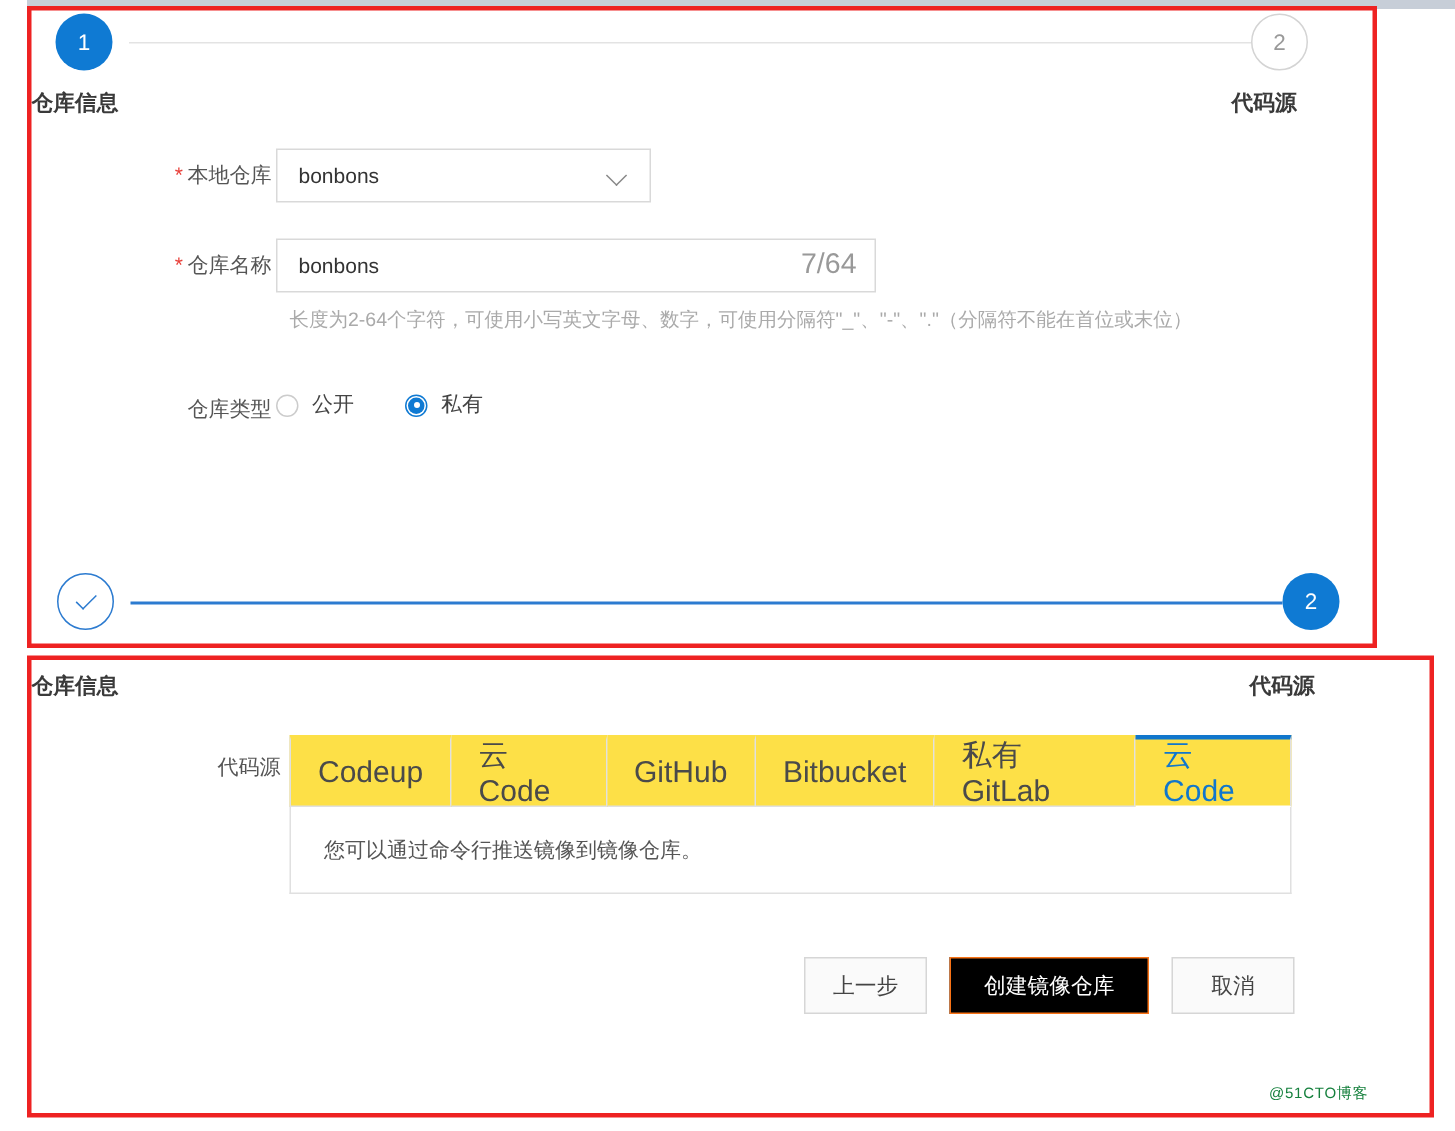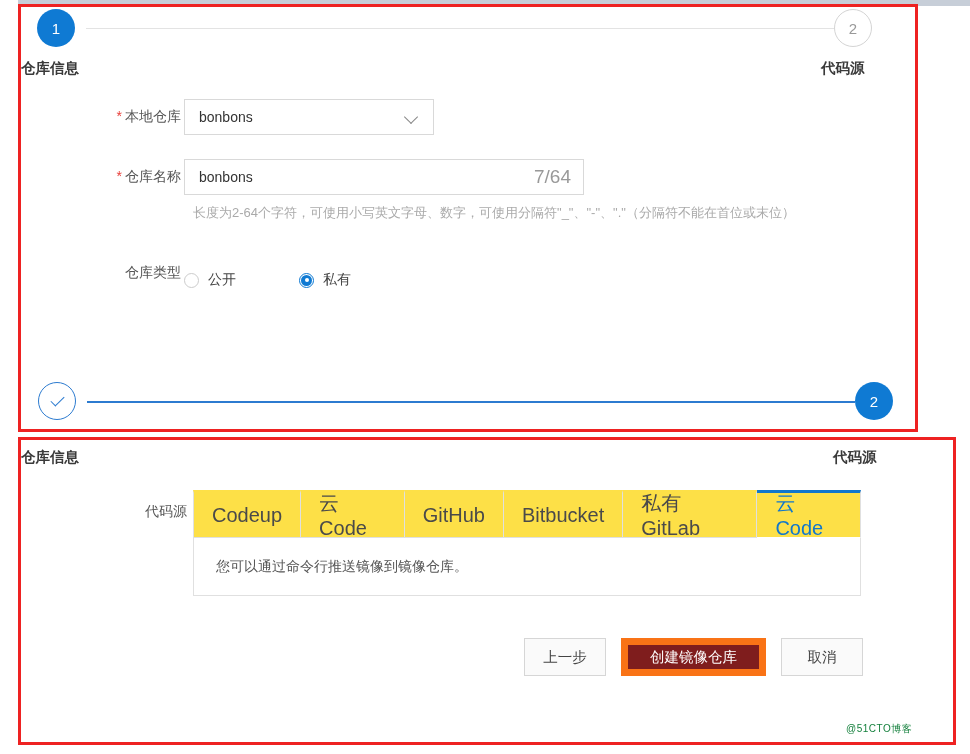--- a/index.html
+++ b/index.html
@@ -118,21 +118,21 @@
   }
   .text-box .val { flex: 1; }
   .text-box .count { color: #999999; font-size: 19px; }
 
   .help {
     position: absolute; left: 172px; top: 44px;
     width: 660px;
     font-size: 13px; line-height: 20px; color: #aaaaaa;
   }
 
-  .radio-row { position: absolute; left: 163px; top: 16px; display: flex; align-items: flex-end; gap: 29px; }
+  .radio-row { position: absolute; left: 163px; top: 6px; display: flex; align-items: flex-end; }
   .radio {
     display: inline-flex; align-items: center; margin-right: 34px; cursor: pointer;
   }
   .rdot {
     width: 15px; height: 15px; border-radius: 50%;
     border: 1px solid #cccccc; background: #ffffff;
     margin-right: 9px; position: relative; display: inline-block;
   }
   .rdot.on { border: 1px solid #0f7ad3; }
   .rdot.on::after {
@@ -217,21 +217,21 @@
   .btn {
     height: 38px; min-width: 82px;
     display: inline-flex; align-items: center; justify-content: center;
     font-size: 14.5px;
     border: 1px solid #d6d6d6;
     background: #fafafa; color: #444444;
     margin-left: 15px; padding: 0 18px;
     cursor: pointer;
   }
   .btn.primary {
-    background: #7f1d1d; border: 7px solid #f97316; color: #ffffff;
+    background: #000000; border: 1px solid #f97316; color: #ffffff;
     padding: 0 22px;
   }
 
   .watermark {
     position: absolute; left: 846px; top: 722px;
     font-size: 10px; color: #15803d; letter-spacing: 0.5px;
     z-index: 50; pointer-events: none;
   }
 </style>
 </head>

